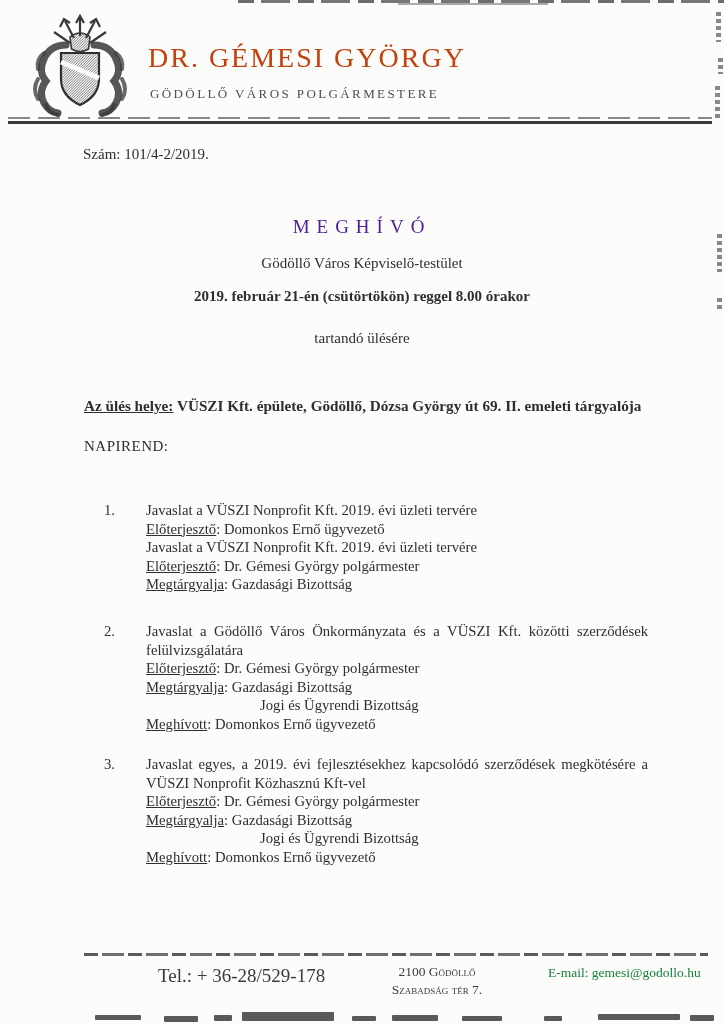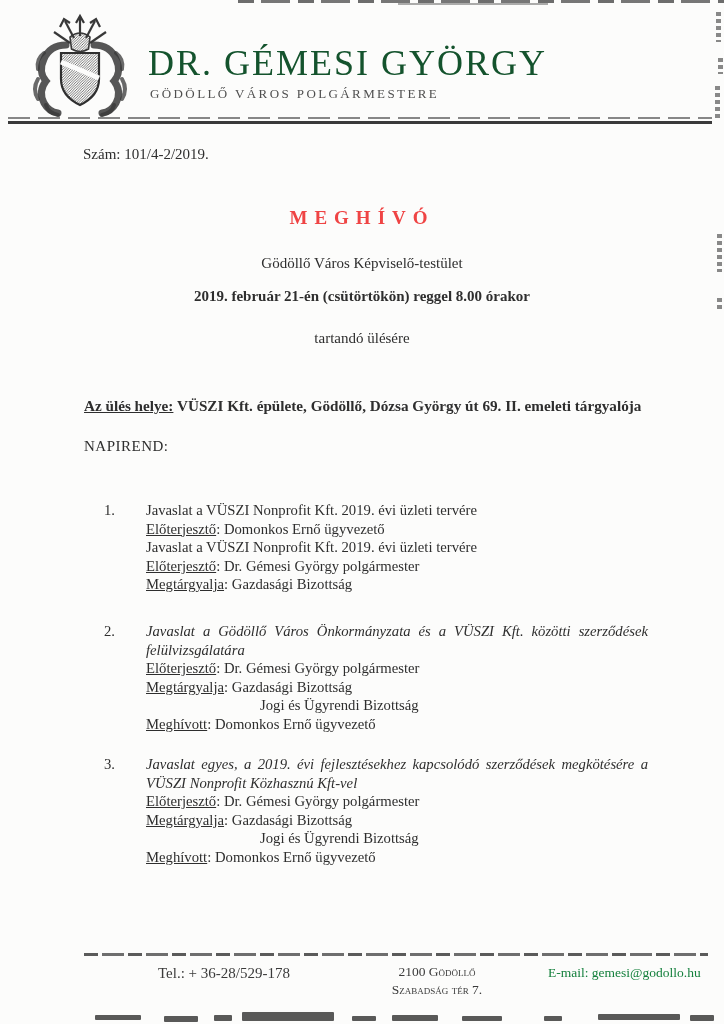--- a/index.html
+++ b/index.html
@@ -27,52 +27,52 @@
   .bb4{left:242px;top:1012px;width:92px;height:9px;background:repeating-linear-gradient(90deg,#222 0 5px,#555 5px 7px);}
   .bb5{left:352px;top:1016px;width:24px;height:5px;opacity:.55;}
   .bb6{left:392px;top:1015px;width:46px;height:6px;opacity:.7;}
   .bb7{left:462px;top:1016px;width:40px;height:5px;opacity:.55;}
   .bb8{left:544px;top:1016px;width:18px;height:5px;}
   .bb9{left:598px;top:1014px;width:82px;height:6px;background:repeating-linear-gradient(90deg,#2a2a2a 0 12px,#666 12px 16px);}
   .bb10{left:690px;top:1015px;width:24px;height:6px;opacity:.6;}
   
   .crest{position:absolute;left:24px;top:12px;width:112px;height:112px;}
   .h-name{
-    position:absolute;left:148px;top:42px;font-size:36px;letter-spacing:2px;
-    color:#14532d;white-space:nowrap;
+    position:absolute;left:148px;top:42px;font-size:28px;letter-spacing:2px;
+    color:#c2410c;white-space:nowrap;
   }
   .h-title{
     position:absolute;left:150px;top:86px;font-size:13px;letter-spacing:2.4px;
     color:#4e4e4e;white-space:nowrap;
   }
   .header-rule{position:absolute;left:8px;top:117px;width:704px;height:7px;}
   .header-rule .r1{height:2px;background:repeating-linear-gradient(90deg,#6a6a6a 0 22px,transparent 22px 30px);opacity:.8;}
   .header-rule .r2{height:2.5px;margin-top:2px;background:#3a3a3a;}
   
   .ref{position:absolute;left:83px;top:146px;font-size:15px;}
   .c-line{position:absolute;left:0;width:724px;text-align:center;}
-  .t-meghivo{top:207px;font-size:19px;font-weight:bold;letter-spacing:7px;color:#ef4444;}
+  .t-meghivo{top:216px;font-size:19px;font-weight:normal;letter-spacing:7px;color:#4c1d95;}
   .t-body1{top:255px;font-size:15px;}
   .t-date{top:288px;font-size:15px;font-weight:bold;}
   .t-body2{top:330px;font-size:15px;}
   .location{position:absolute;left:84px;top:352px;width:570px;font-size:15.2px;font-weight:bold;margin-top:45px;}
   .u{text-decoration:underline;}
   .napirend{position:absolute;left:84px;top:438px;font-size:15px;font-weight:normal;letter-spacing:.5px;}
   .agenda-item{position:absolute;left:104px;width:544px;display:flex;font-size:14.7px;line-height:18.6px;}
   .ai1{top:501px;} .ai2{top:622px;} .ai3{top:755px;}
   .agenda-item .num{width:22px;flex:0 0 22px;}
   .agenda-item .content{flex:1;margin-left:20px;}
-  .para{text-align:justify;font-style:italic;}
+  .para{text-align:justify;}
   .indent{padding-left:114px;}
   
   .footer-rule{
     position:absolute;left:84px;top:953px;width:624px;height:3px;opacity:.85;
     background:repeating-linear-gradient(90deg,#3e3e3e 0 14px,transparent 14px 18px,#555 18px 40px,transparent 40px 44px);
   }
-  .f-tel{position:absolute;left:158px;top:965px;font-size:15px;color:#3a3a3a;}
+  .f-tel{position:absolute;left:158px;top:965px;font-size:19px;color:#3a3a3a;}
   .f-addr{position:absolute;left:352px;top:963px;width:170px;text-align:center;font-size:13.5px;font-variant:small-caps;color:#3a3a3a;line-height:18px;}
   .f-email{position:absolute;left:548px;top:965px;font-size:13.5px;color:#15803d;white-space:nowrap;}
 </style>
 </head>
 <body>
 
 <div class="page">
 
   <div class="art-top"></div>
   <div class="art-top2"></div>

